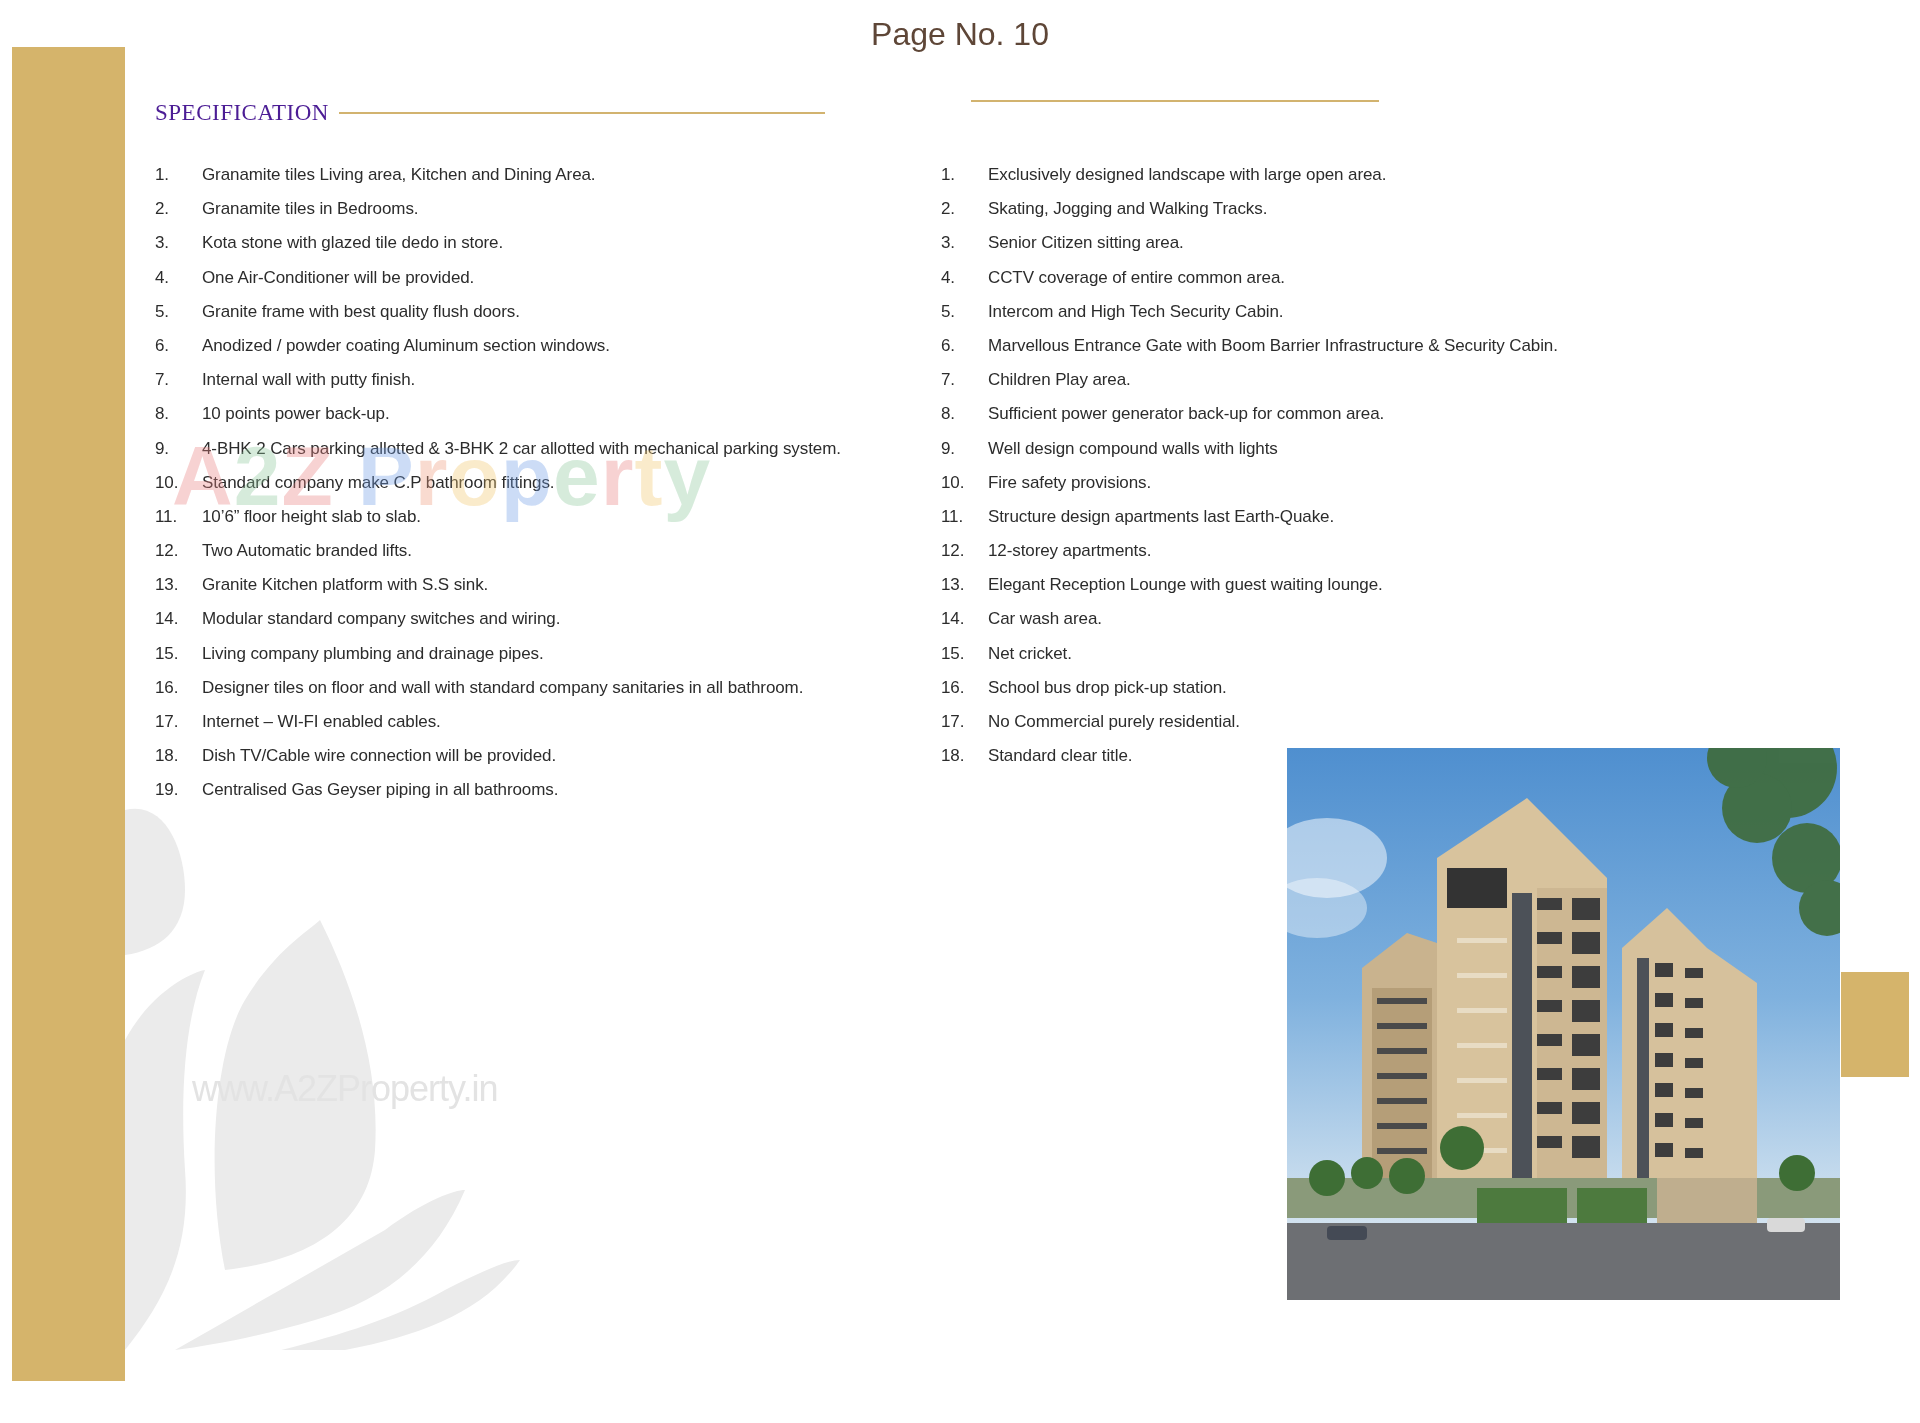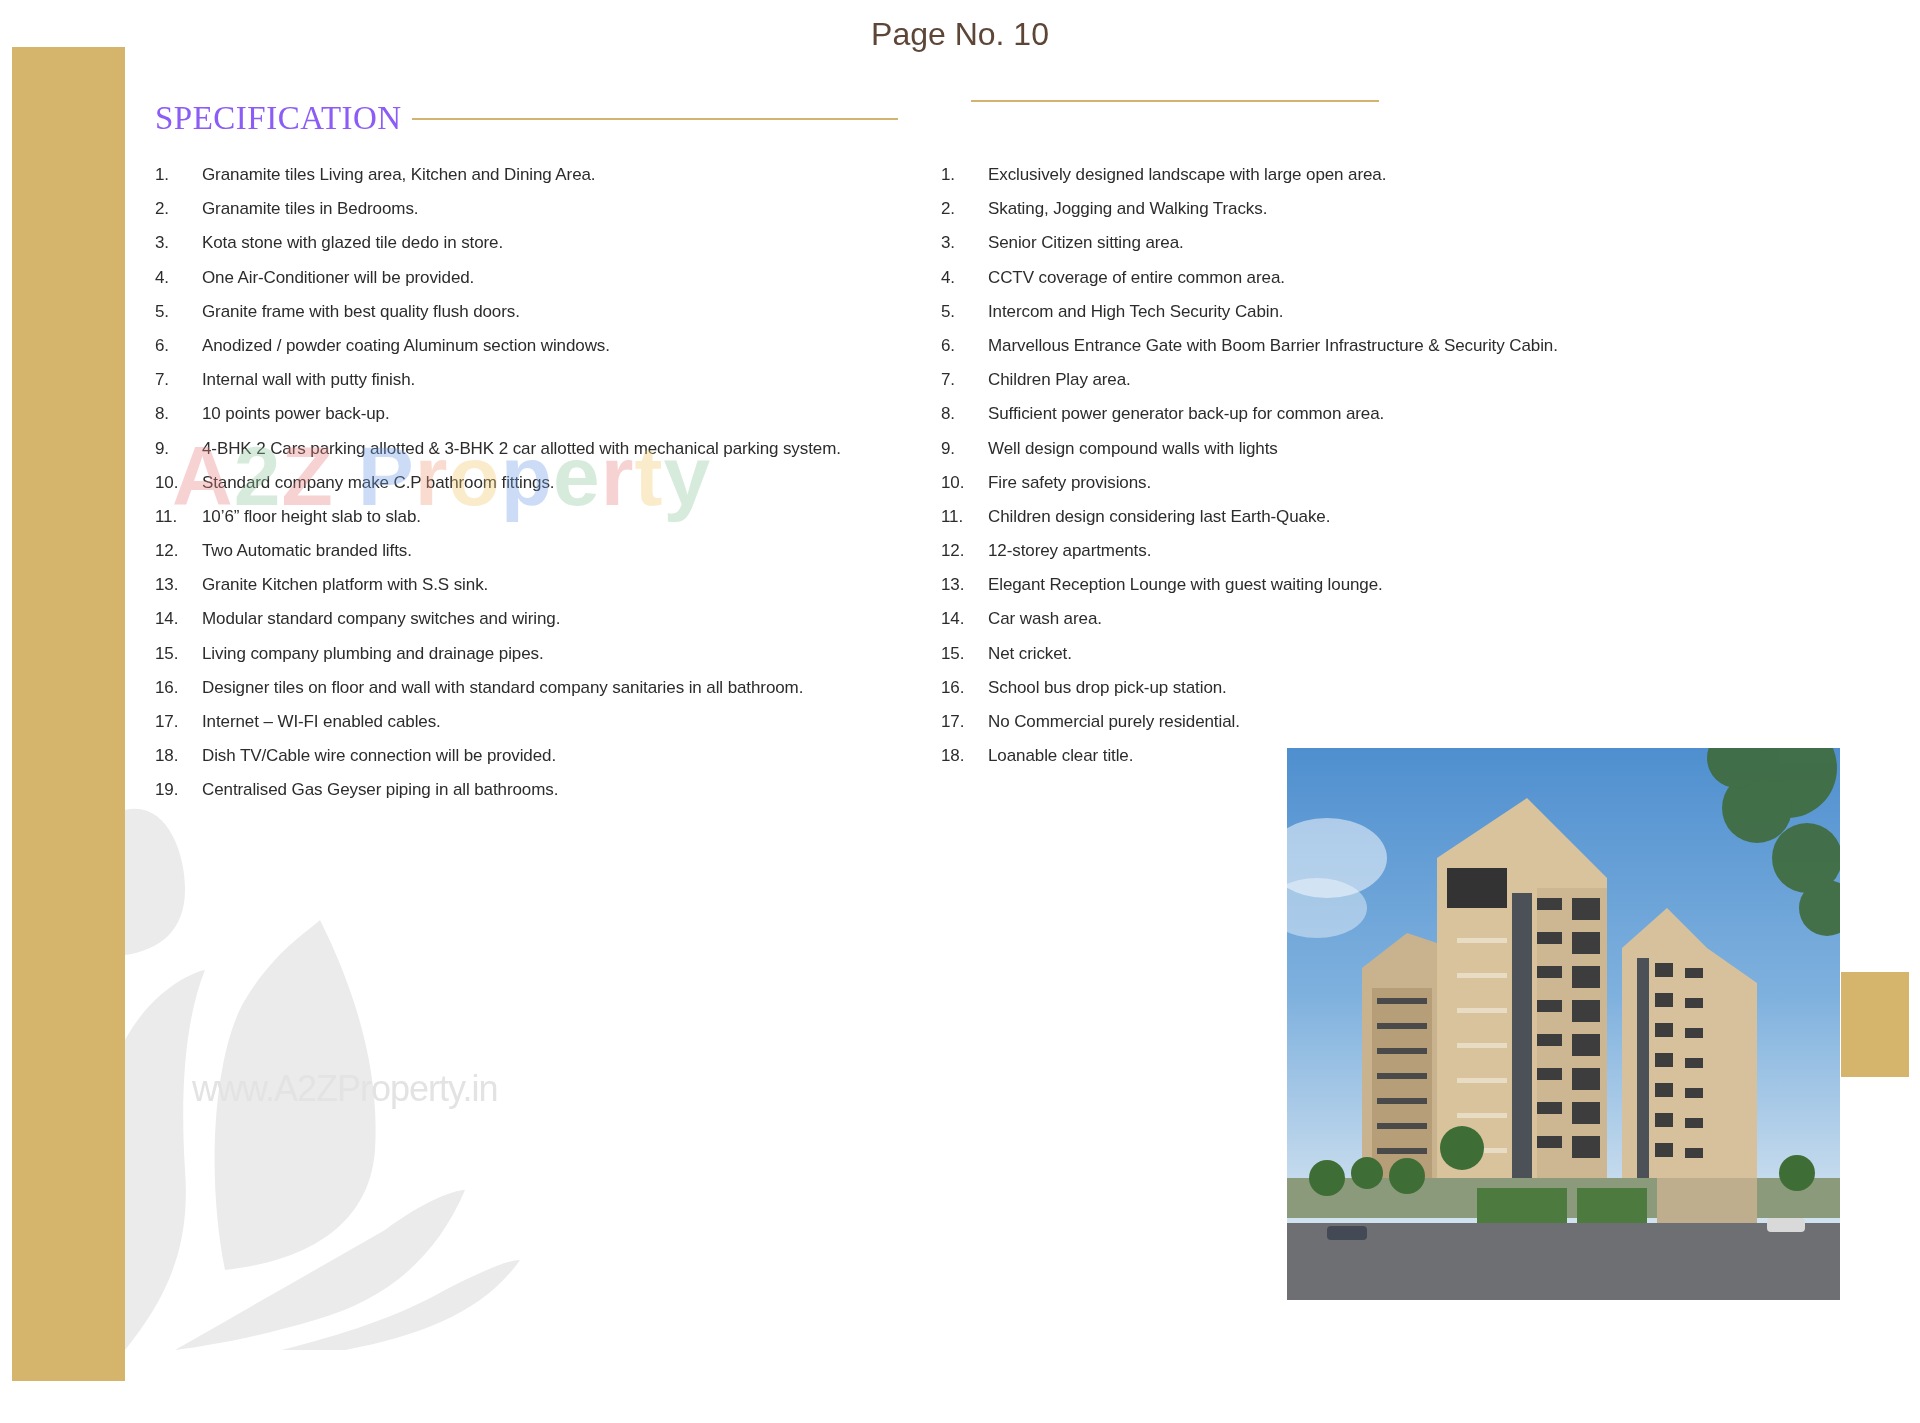--- a/index.html
+++ b/index.html
@@ -31,21 +31,21 @@
   .wm-brand {
     position:absolute; left:172px; top:428px; font-family:"Liberation Sans", sans-serif;
     font-weight:bold; font-size:84px; white-space:nowrap; letter-spacing:1px; opacity:0.35;
   }
   .wm-brand span { display:inline-block; }
 
   .section-head {
     position:absolute; top:100px; display:flex; align-items:center;
   }
   .section-title {
-    font-family:"Liberation Serif", serif; font-size:33px; color:#8b5cf6;
+    font-family:"Liberation Serif", serif; font-size:23px; color:#4c1d95;
     letter-spacing:0.5px; white-space:nowrap;
   }
   .rule { height:2px; background:#D2B36F; margin-left:10px; }
 
   .list { position:absolute; top:160px; list-style:none; margin:0; padding:0; }
   .list li {
     position:relative; height:34.2px; line-height:30px;
     font-family:"Liberation Sans", sans-serif; font-size:17px; color:#2c2c2c; white-space:nowrap;
     letter-spacing:-0.1px;
   }
@@ -198,21 +198,21 @@
     <li>
       <span class="num">9.</span>
       <span class="txt">Well design compound walls with lights</span>
     </li>
     <li>
       <span class="num">10.</span>
       <span class="txt">Fire safety provisions.</span>
     </li>
     <li>
       <span class="num">11.</span>
-      <span class="txt">Children design considering last Earth-Quake.</span>
+      <span class="txt">Structure design apartments last Earth-Quake.</span>
     </li>
     <li>
       <span class="num">12.</span>
       <span class="txt">12-storey apartments.</span>
     </li>
     <li>
       <span class="num">13.</span>
       <span class="txt">Elegant Reception Lounge with guest waiting lounge.</span>
     </li>
     <li>
@@ -226,21 +226,21 @@
     <li>
       <span class="num">16.</span>
       <span class="txt">School bus drop pick-up station.</span>
     </li>
     <li>
       <span class="num">17.</span>
       <span class="txt">No Commercial purely residential.</span>
     </li>
     <li>
       <span class="num">18.</span>
-      <span class="txt">Loanable clear title.</span>
+      <span class="txt">Standard clear title.</span>
     </li>
   </ol>
 
 <div class="wm-brand" id="wm-brand"><span style="color: rgb(233, 128, 128);">A</span><span style="color: rgb(139, 199, 154);">2</span><span style="color: rgb(233, 128, 128);">Z</span><span style="color: transparent; width: 24px;"> </span><span style="color: rgb(111, 158, 232);">P</span><span style="color: rgb(239, 154, 122);">r</span><span style="color: rgb(242, 199, 109);">o</span><span style="color: rgb(111, 158, 232);">p</span><span style="color: rgb(139, 199, 154);">e</span><span style="color: rgb(233, 128, 128);">r</span><span style="color: rgb(242, 199, 109);">t</span><span style="color: rgb(139, 199, 154);">y</span></div>
 
 <div class="building">
   <svg width="553" height="552" viewBox="0 0 553 552">
 
     <ellipse cx="40" cy="110" rx="60" ry="40" fill="#ffffff" opacity="0.5"></ellipse>
     <ellipse cx="30" cy="160" rx="50" ry="30" fill="#ffffff" opacity="0.4"></ellipse>

